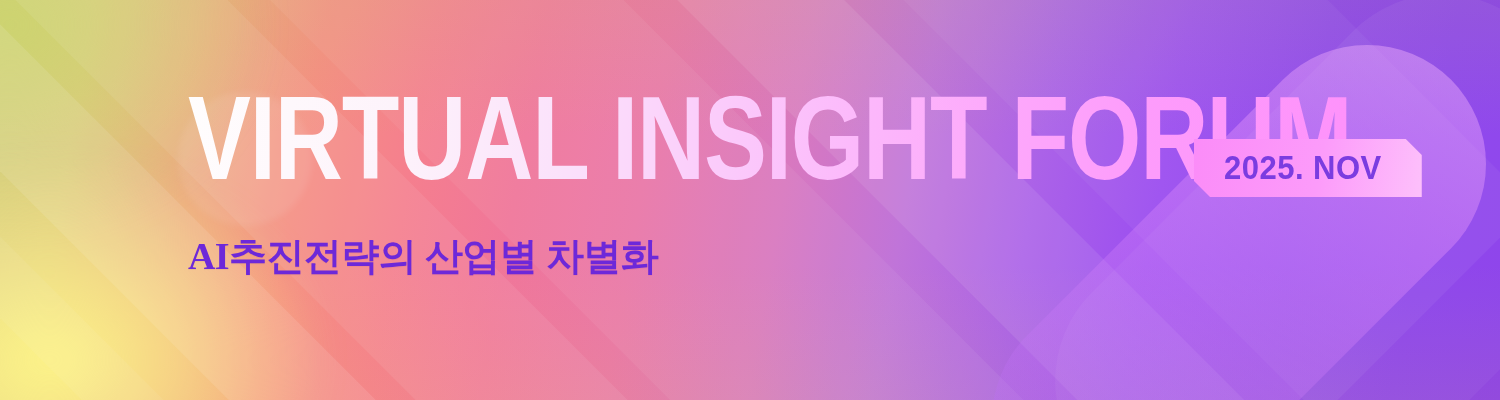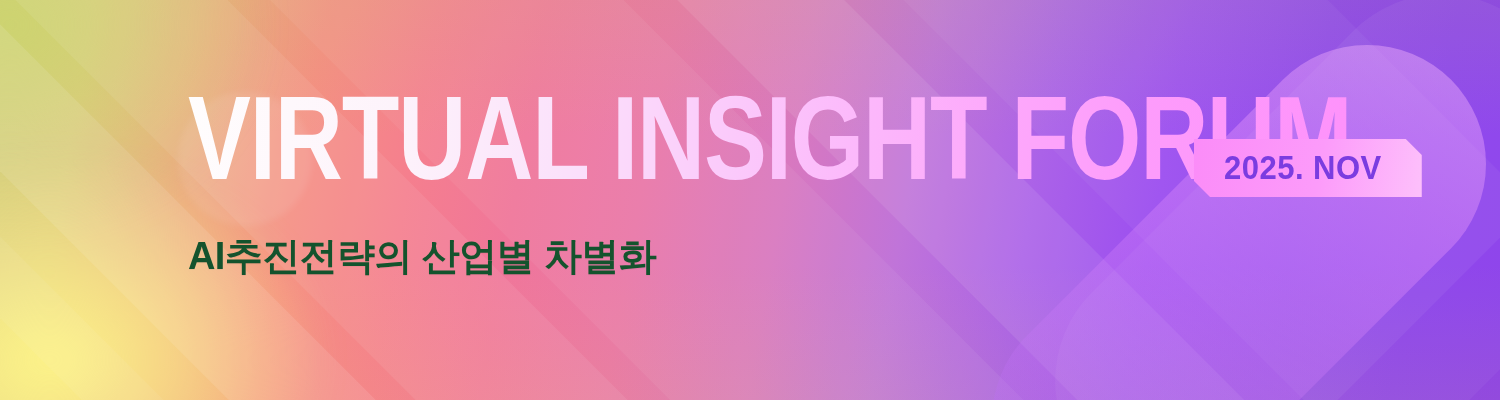--- a/index.html
+++ b/index.html
@@ -227,27 +227,27 @@
   }
 
   
   .subtitle {
     position: absolute;
     left: 172px;
     top: 232px;
     color: #ffffff;
   }
   .subtitle-line {
-    font-family: Liberation Sans, sans-serif;
+    font-family: Liberation Serif, serif;
     font-size: 38px;
     line-height: 1.30;
     font-weight: 700;
     letter-spacing: -0.6px;
     white-space: nowrap;
-    color: #14532d;
+    color: #6d28d9;
     text-shadow: 0 1px 0 rgba(120, 40, 90, 0.06);
   }
   .subtitle-line.line-2 {
     font-size: 39px;
     letter-spacing: -0.8px;
   }
 </style>
 </head>
 <body>
 

